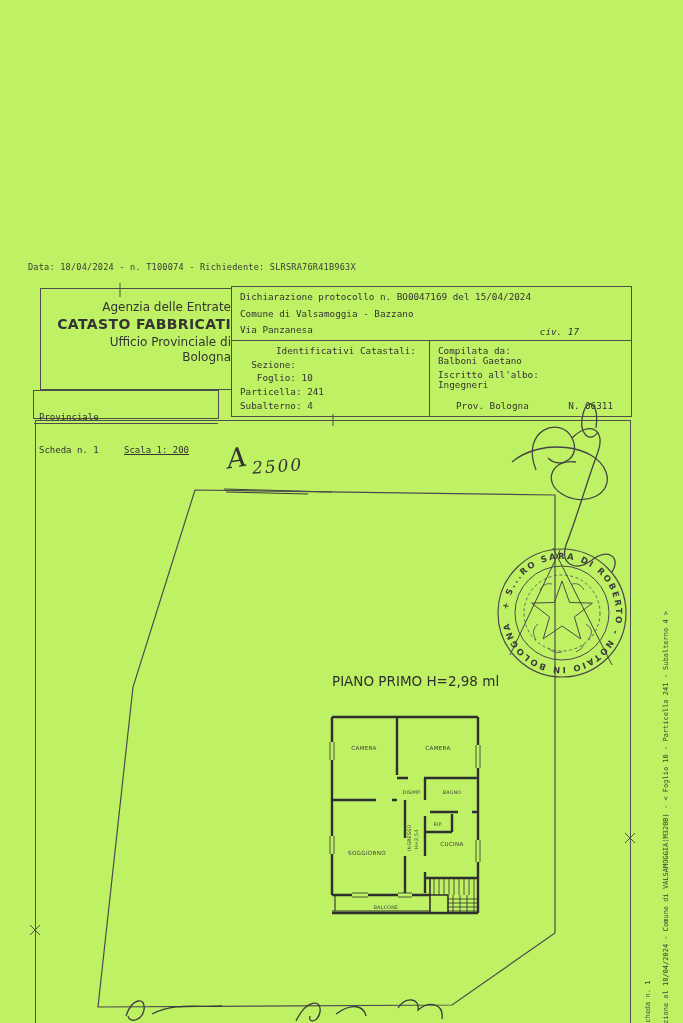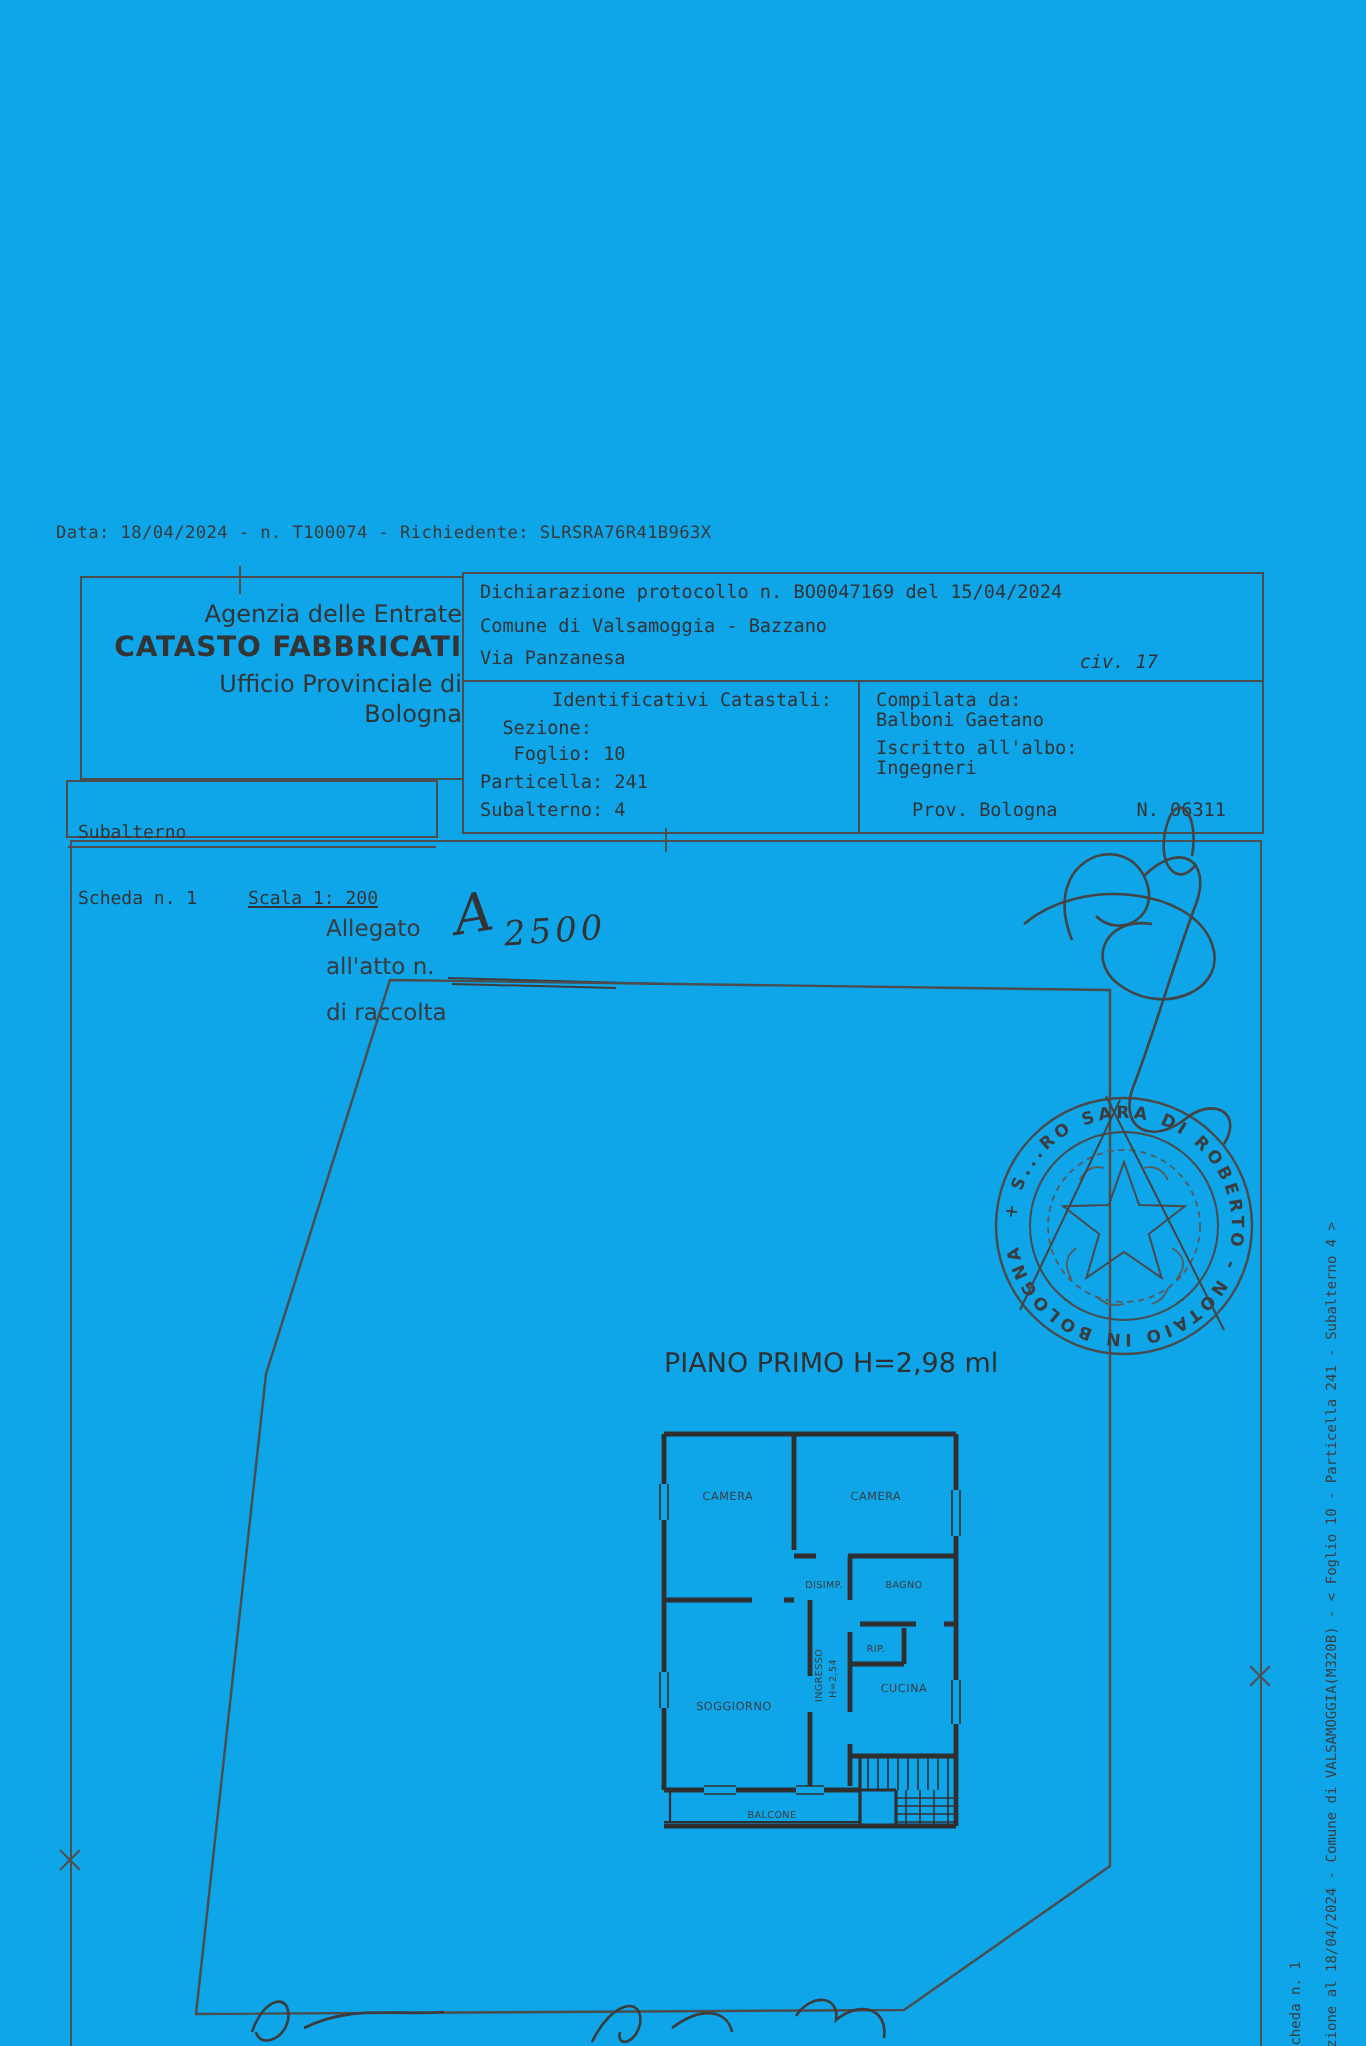--- a/index.html
+++ b/index.html
@@ -1,21 +1,21 @@
 <!DOCTYPE html>
 <html><head>
 <meta charset="utf-8">
 <style>
   html,body{margin:0;padding:0;}
   body{
     width:683px;height:1023px;background:#ffffff;
     font-family:"DejaVu Sans Mono", monospace;color:#2e2e2e;
     overflow:hidden;position:relative;
   }
-  .page{position:absolute;inset:0;background:#0ea5e9;}
+  .page{position:absolute;inset:0;background:#bef264;}
   .abs{position:absolute;}
   .mono{font-family:"DejaVu Sans Mono", monospace;white-space:pre;}
   .sans{font-family:"DejaVu Sans", sans-serif;}
   .meta-line{left:28px;top:262px;font-size:8.6px;color:#3a3a3a;letter-spacing:.2px;}
   
   .agency-box{left:40px;top:288px;width:190px;height:100px;border:1.3px solid #4d4d4d;text-align:right;color:#343434;}
   .agency-box .l1{margin-top:11px;font-size:12px;}
   .agency-box .l2{font-size:14px;font-weight:bold;letter-spacing:.4px;margin-top:2px;}
   .agency-box .l3{font-size:12px;margin-top:3px;}
   .agency-box .l4{font-size:12px;margin-top:1px;}
@@ -65,21 +65,21 @@
   <div class="abs mono meta-line">Data: 18/04/2024 - n. T100074 - Richiedente: SLRSRA76R41B963X</div>
 
   <div class="abs agency-box sans">
     <div class="l1">Agenzia delle Entrate</div>
     <div class="l2">CATASTO FABBRICATI</div>
     <div class="l3">Ufficio Provinciale di</div>
     <div class="l4">Bologna</div>
   </div>
 
   <div class="abs planbox mono">
-    <div class="row1">Subalterno</div>
+    <div class="row1">Provinciale</div>
     <div class="row2">
       <span class="scheda">Scheda n. 1</span>
       <span class="scala">Scala 1: 200</span>
     </div>
   </div>
 
   <div class="abs decl-box mono">
     <div class="r1">Dichiarazione protocollo n. BO0047169 del 15/04/2024</div>
     <div class="r2">Comune di Valsamoggia - Bazzano</div>
     <div class="r3">Via Panzanesa</div>
@@ -94,25 +94,20 @@
     <div class="p1">Compilata da:</div>
     <div class="p2">Balboni Gaetano</div>
     <div class="p3">Iscritto all'albo:</div>
     <div class="p4">Ingegneri</div>
     <div class="p5">Prov. Bologna</div>
     <div class="p6">N. 06311</div>
   </div>
 
   <div class="abs sheet-border"></div>
 
-  <div class="abs allegato sans">
-    <div>Allegato</div>
-    <div>all'atto n.</div>
-    <div style="margin-top:4px">di raccolta</div>
-  </div>
   <div class="abs hand-a">A</div>
   <div class="abs hand-num">2500</div>
 
   <div class="abs side-main mono">Situazione al 18/04/2024 - Comune di VALSAMOGGIA(M320B) - &lt; Foglio 10 - Particella 241 - Subalterno 4 &gt;</div>
   <div class="abs side-sub mono">scheda n. 1</div>
 
   <svg class="overlay" width="683" height="1023" viewBox="0 0 683 1023">
 
     <g stroke="#4f4f4f" stroke-width="1">
       <line x1="120" y1="283" x2="120" y2="297"></line>

